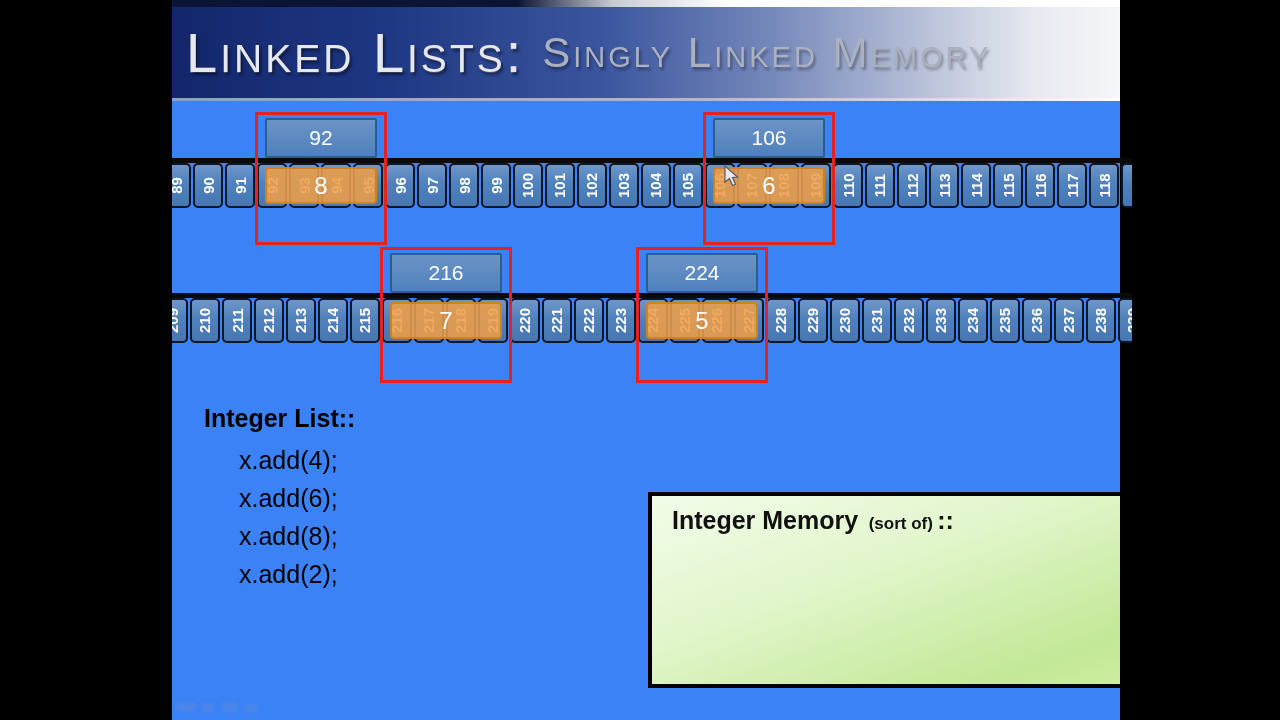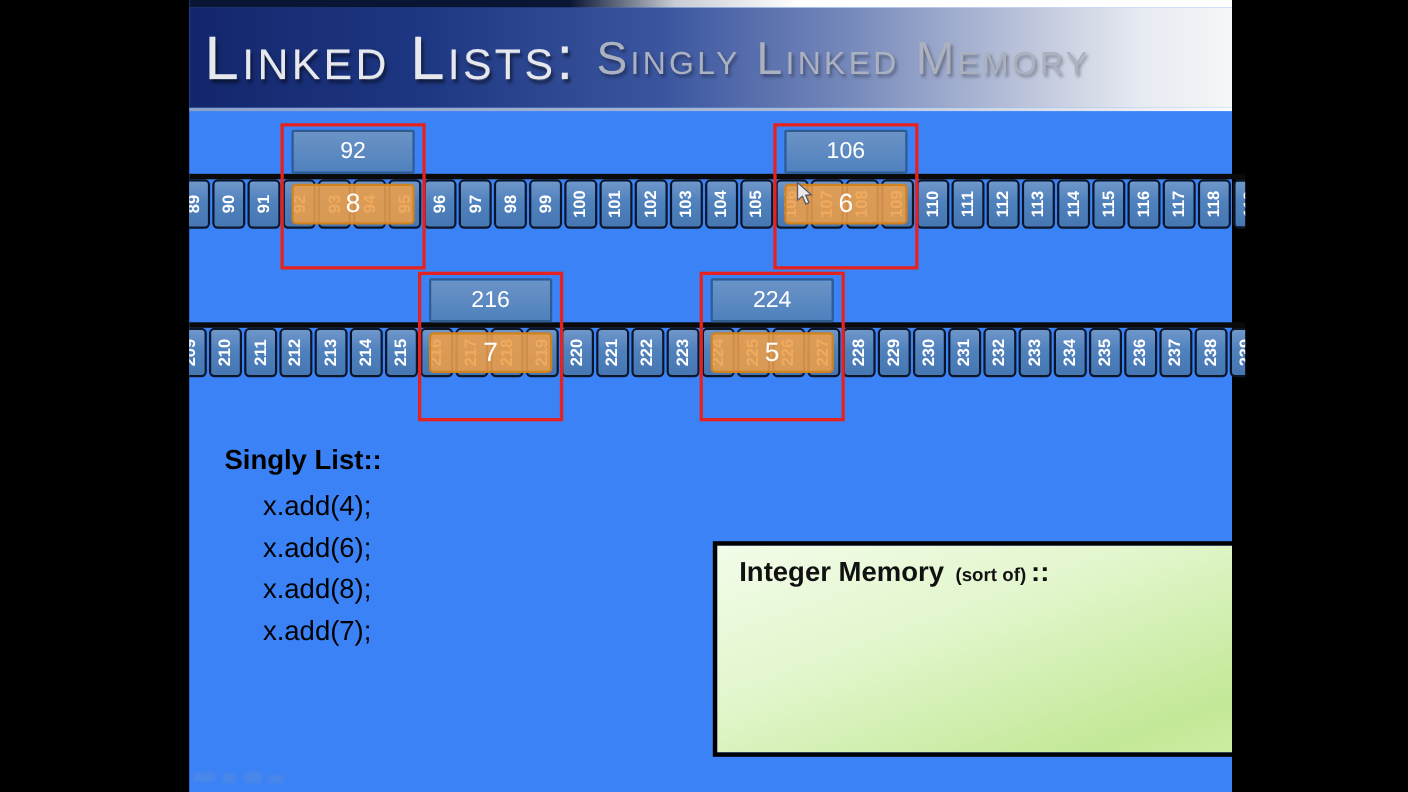--- a/index.html
+++ b/index.html
@@ -60,26 +60,26 @@
 
   <div id="slide">
 
     <div class="title-topstrip"></div>
     <div class="title-band">
       <span class="title-primary">Linked Lists:</span>
       <span class="title-secondary">Singly Linked Memory</span>
     </div>
     <div class="title-underline"></div>
 
-    <div class="code-heading">Singly List::</div>
+    <div class="code-heading">Integer List::</div>
     <div class="code-lines">
       <div class="code-line">x.add(4);</div>
       <div class="code-line">x.add(6);</div>
       <div class="code-line">x.add(8);</div>
-      <div class="code-line">x.add(7);</div>
+      <div class="code-line">x.add(2);</div>
     </div>
 
     <div class="note-box">
       <div>
         <span class="note-title">Integer Memory</span>
         <span class="note-title-small">(sort of)</span>
         <span class="note-title">::</span>
       </div>
     </div>
 

